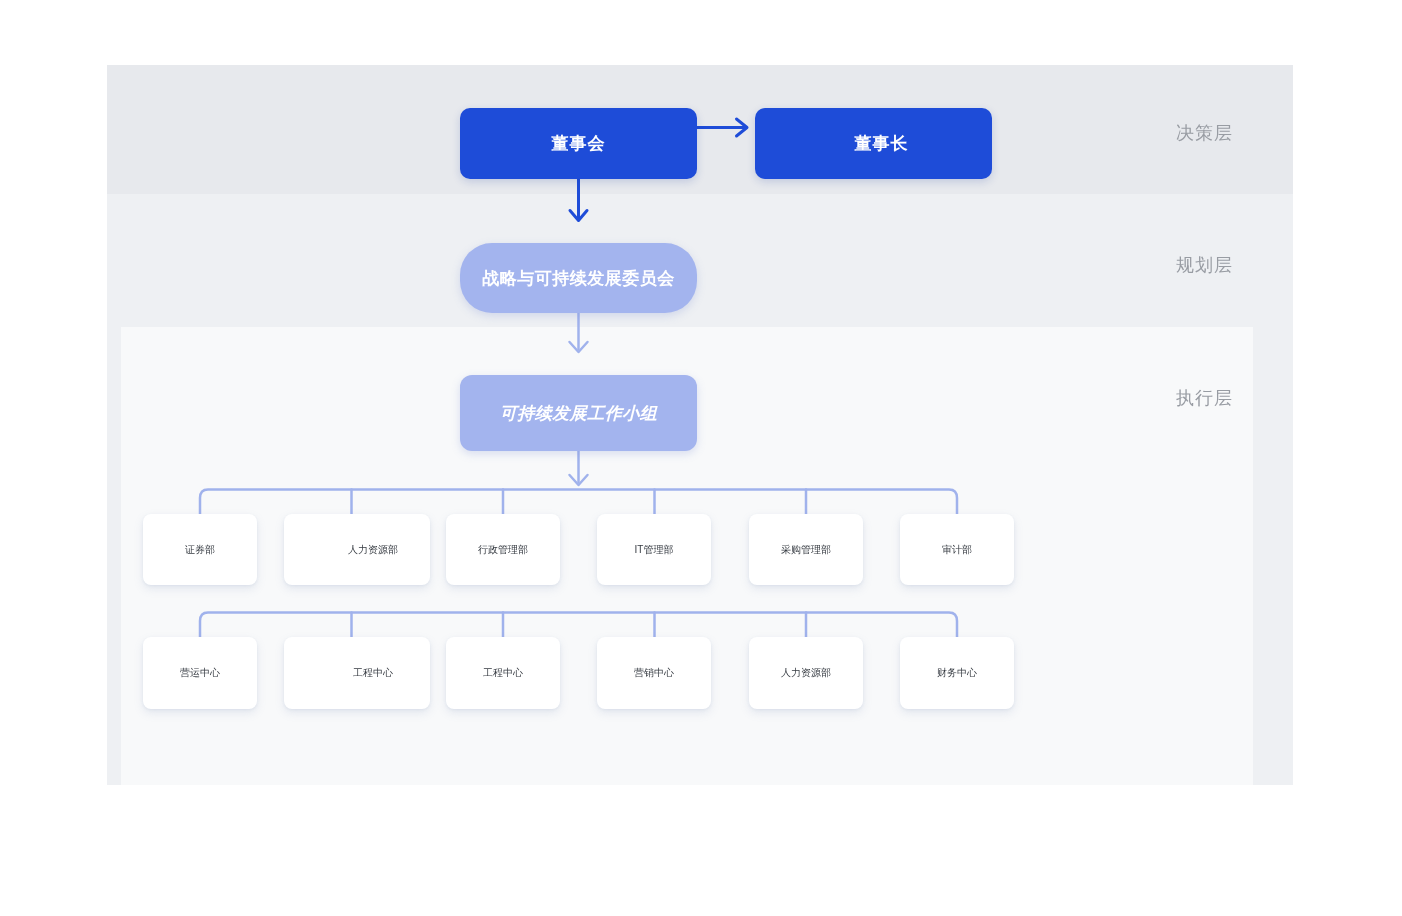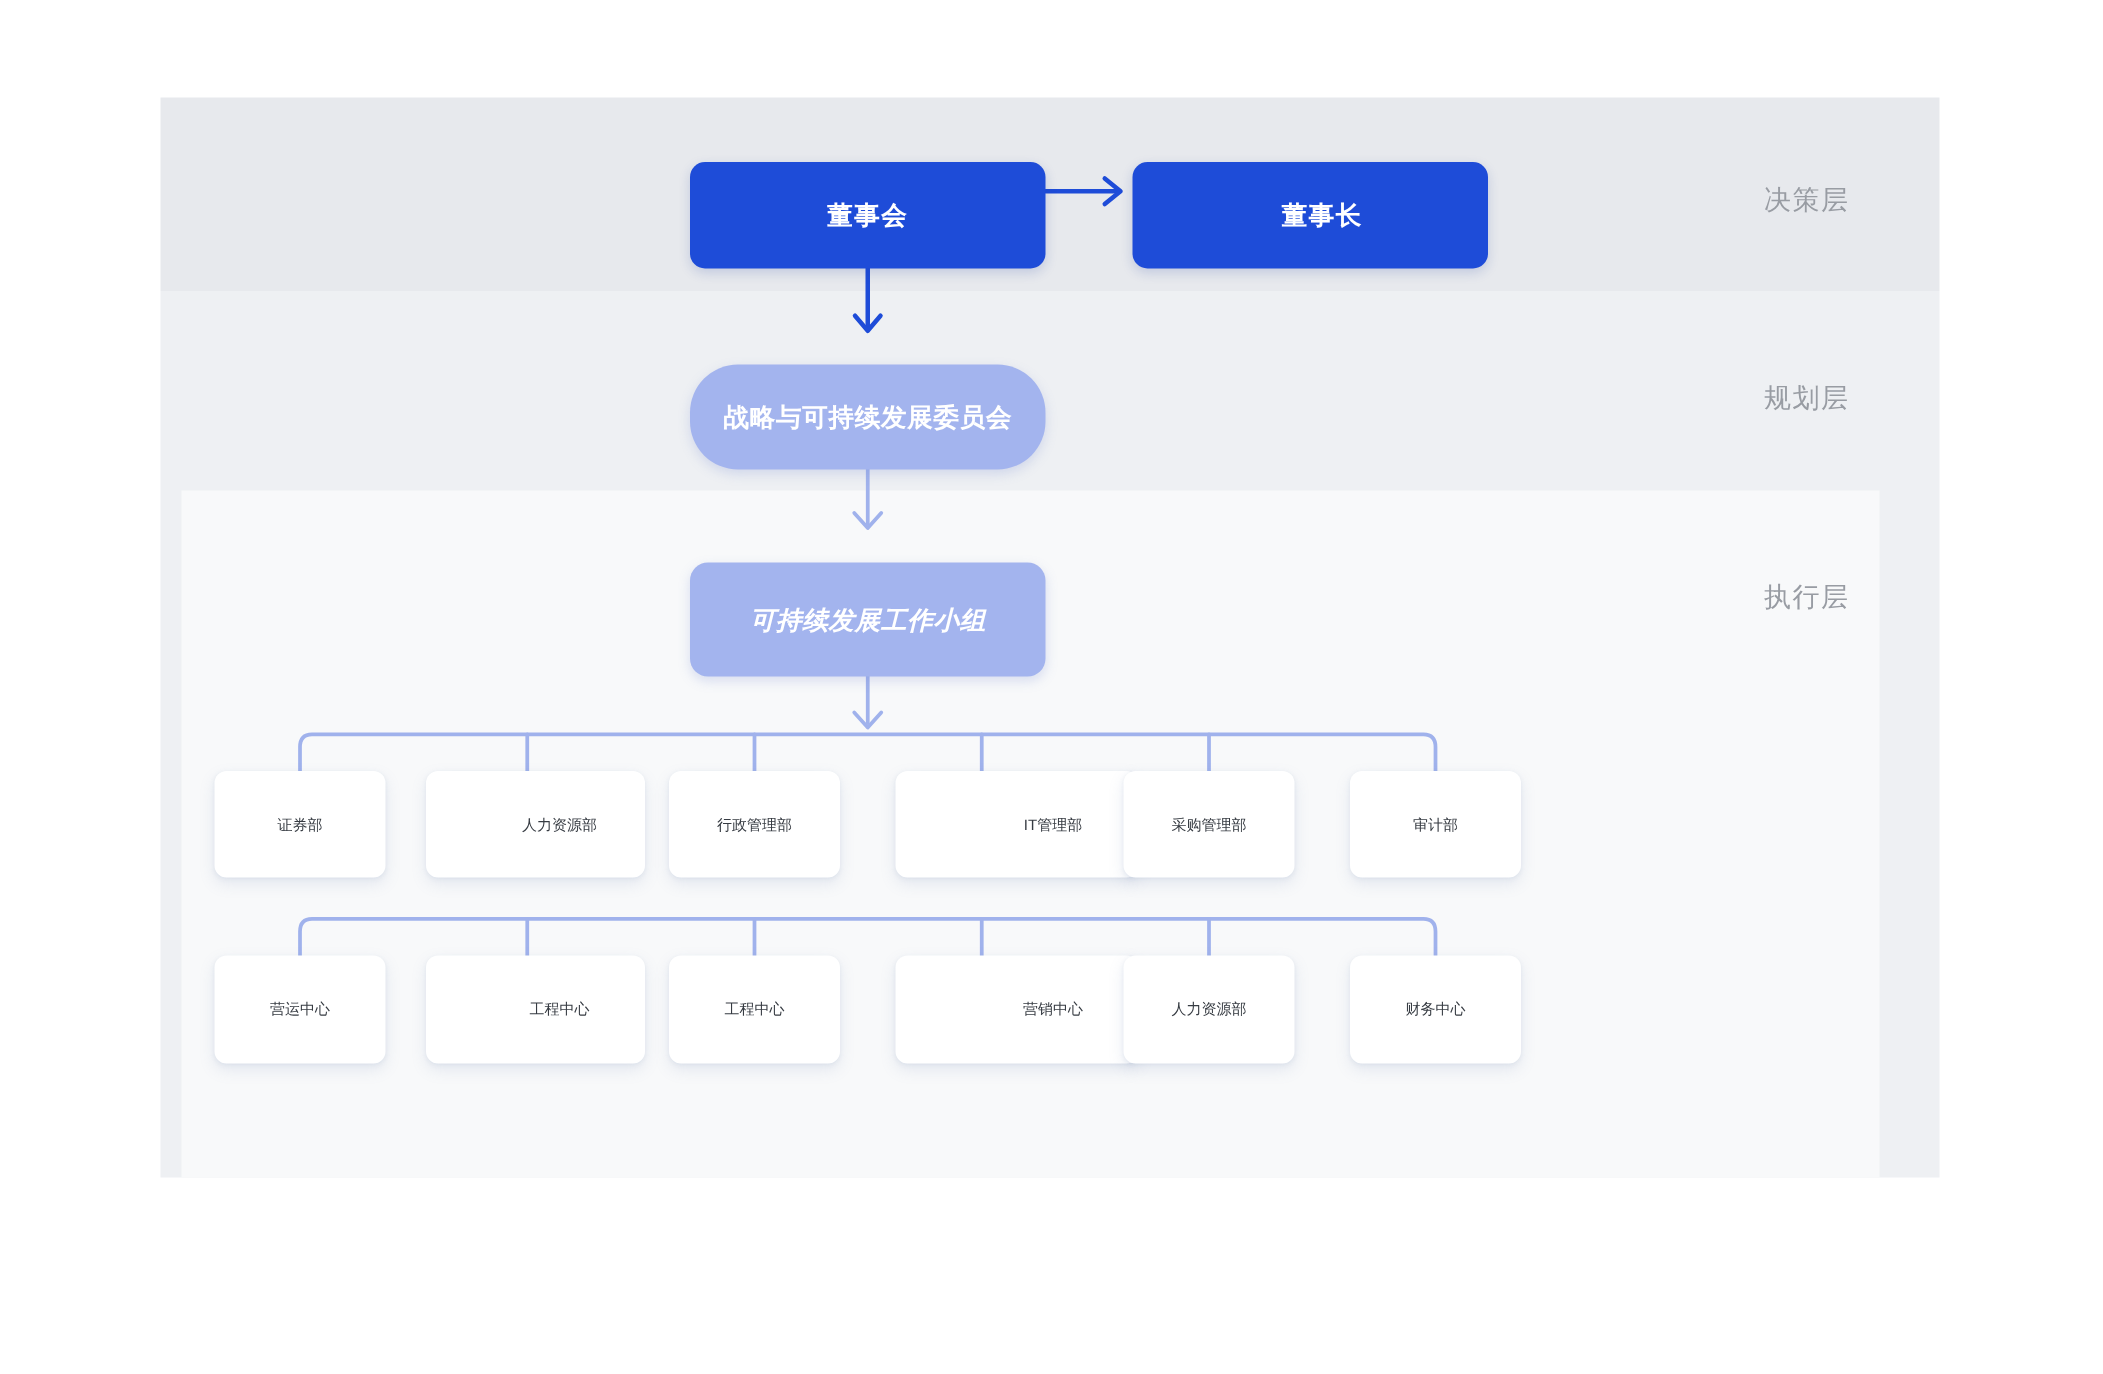--- a/index.html
+++ b/index.html
@@ -29,21 +29,21 @@
     box-shadow:0 3px 8px rgba(120,140,210,0.25);}
   .node-committee{left:460px;top:227px;height:70px;border-radius:32px;}
   .node-workgroup{left:460px;top:359px;height:76px;font-style:italic;}
 
   .dept{position:absolute;width:114px;display:flex;align-items:center;justify-content:center;
     background:#ffffff;border-radius:8px;color:var(--dept-text);font-size:10px;
     box-shadow:0 4px 10px rgba(125,145,185,0.16),0 1px 3px rgba(125,145,185,0.12);}
   .dept.r1{top:514px;height:71px;}
   .dept.r2{top:637px;height:72px;}
   .c1{left:143px;} .c2{left:284px;padding-left:32px;} .c3{left:446px;}
-  .c4{left:597px;padding-left:48px;} .c5{left:749px;} .c6{left:900px;}
+  .c4{left:597px;} .c5{left:749px;} .c6{left:900px;}
 
   svg.connectors{position:absolute;left:0;top:0;pointer-events:none;}
   .stroke-dark{stroke:var(--primary-blue);stroke-width:3;fill:none;
     stroke-linecap:round;stroke-linejoin:round;}
   .stroke-light{stroke:var(--connector);stroke-width:2.5;fill:none;
     stroke-linecap:round;stroke-linejoin:round;}
 </style>
 </head>
 <body>
 

